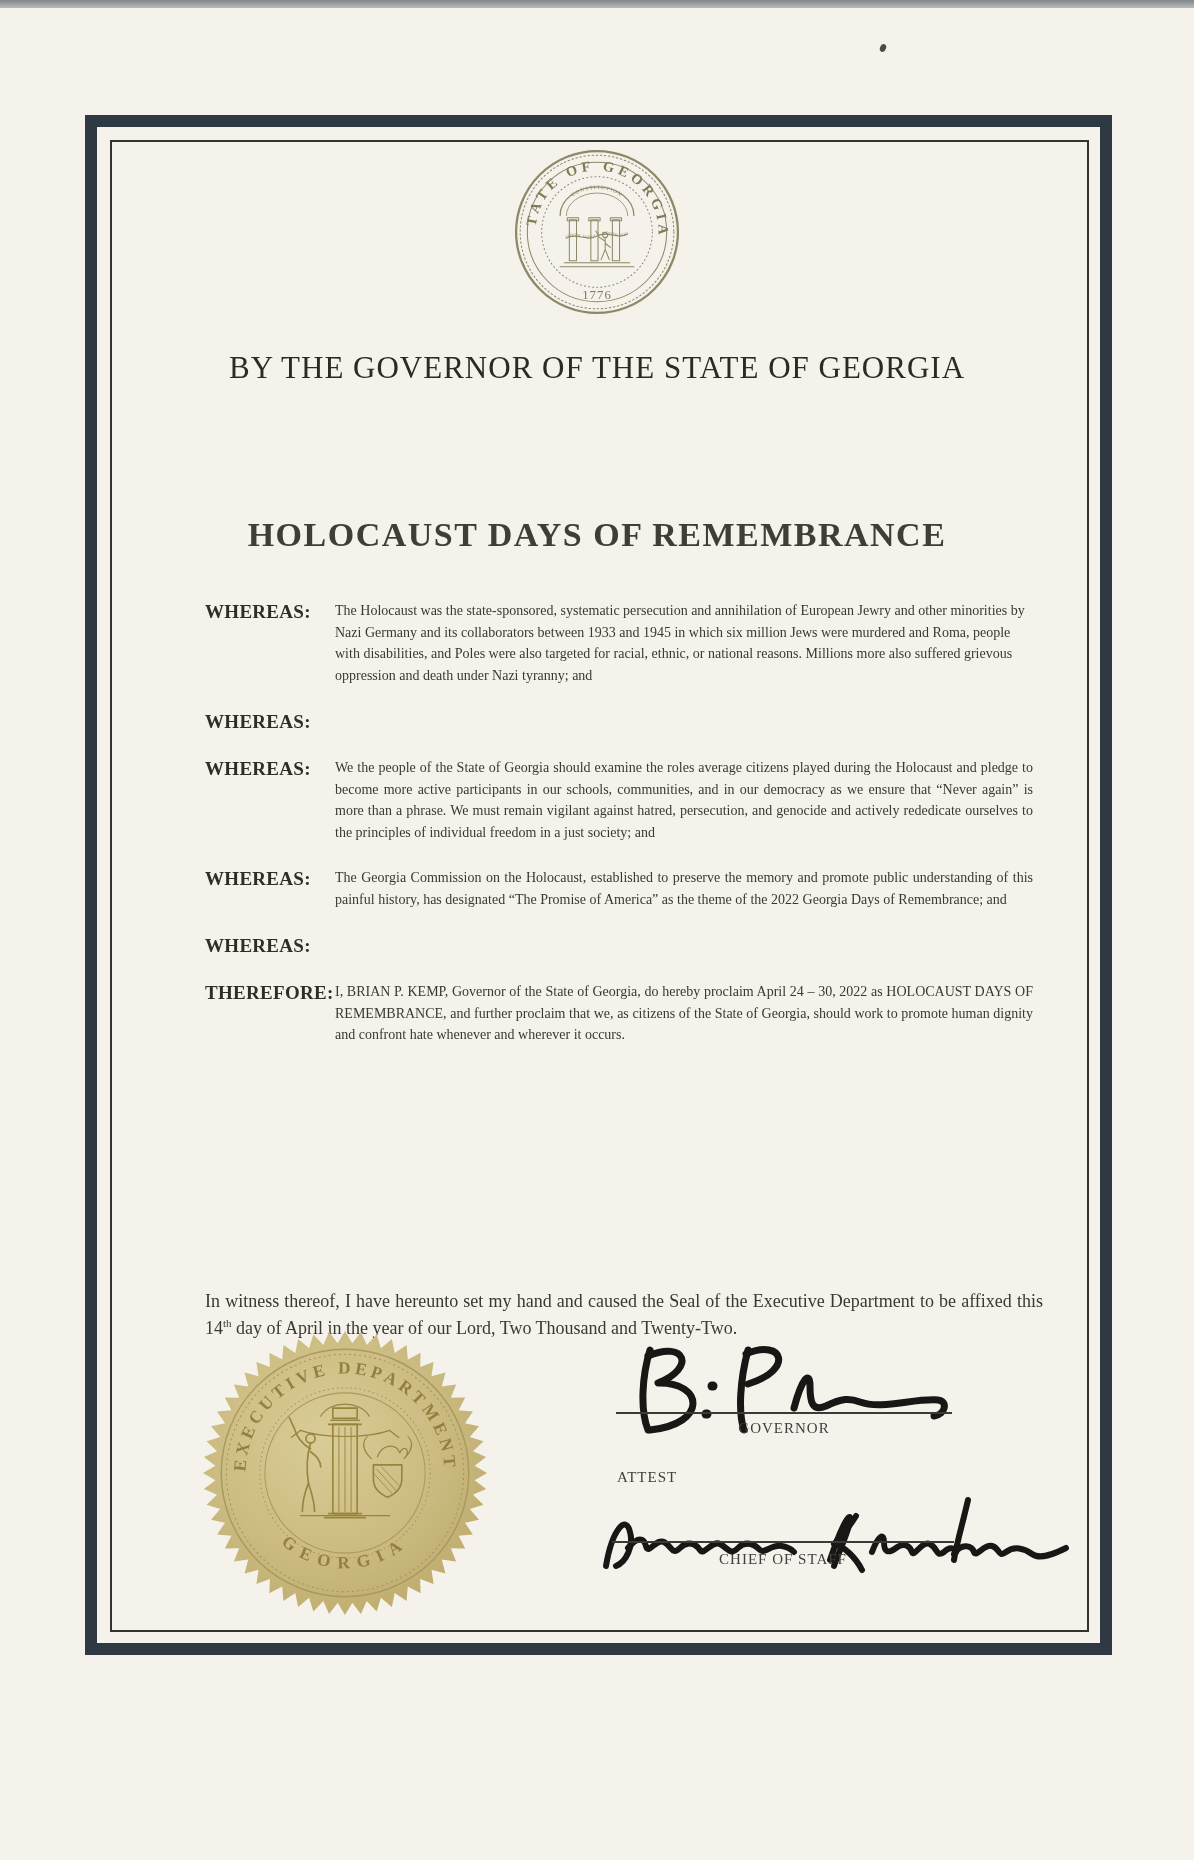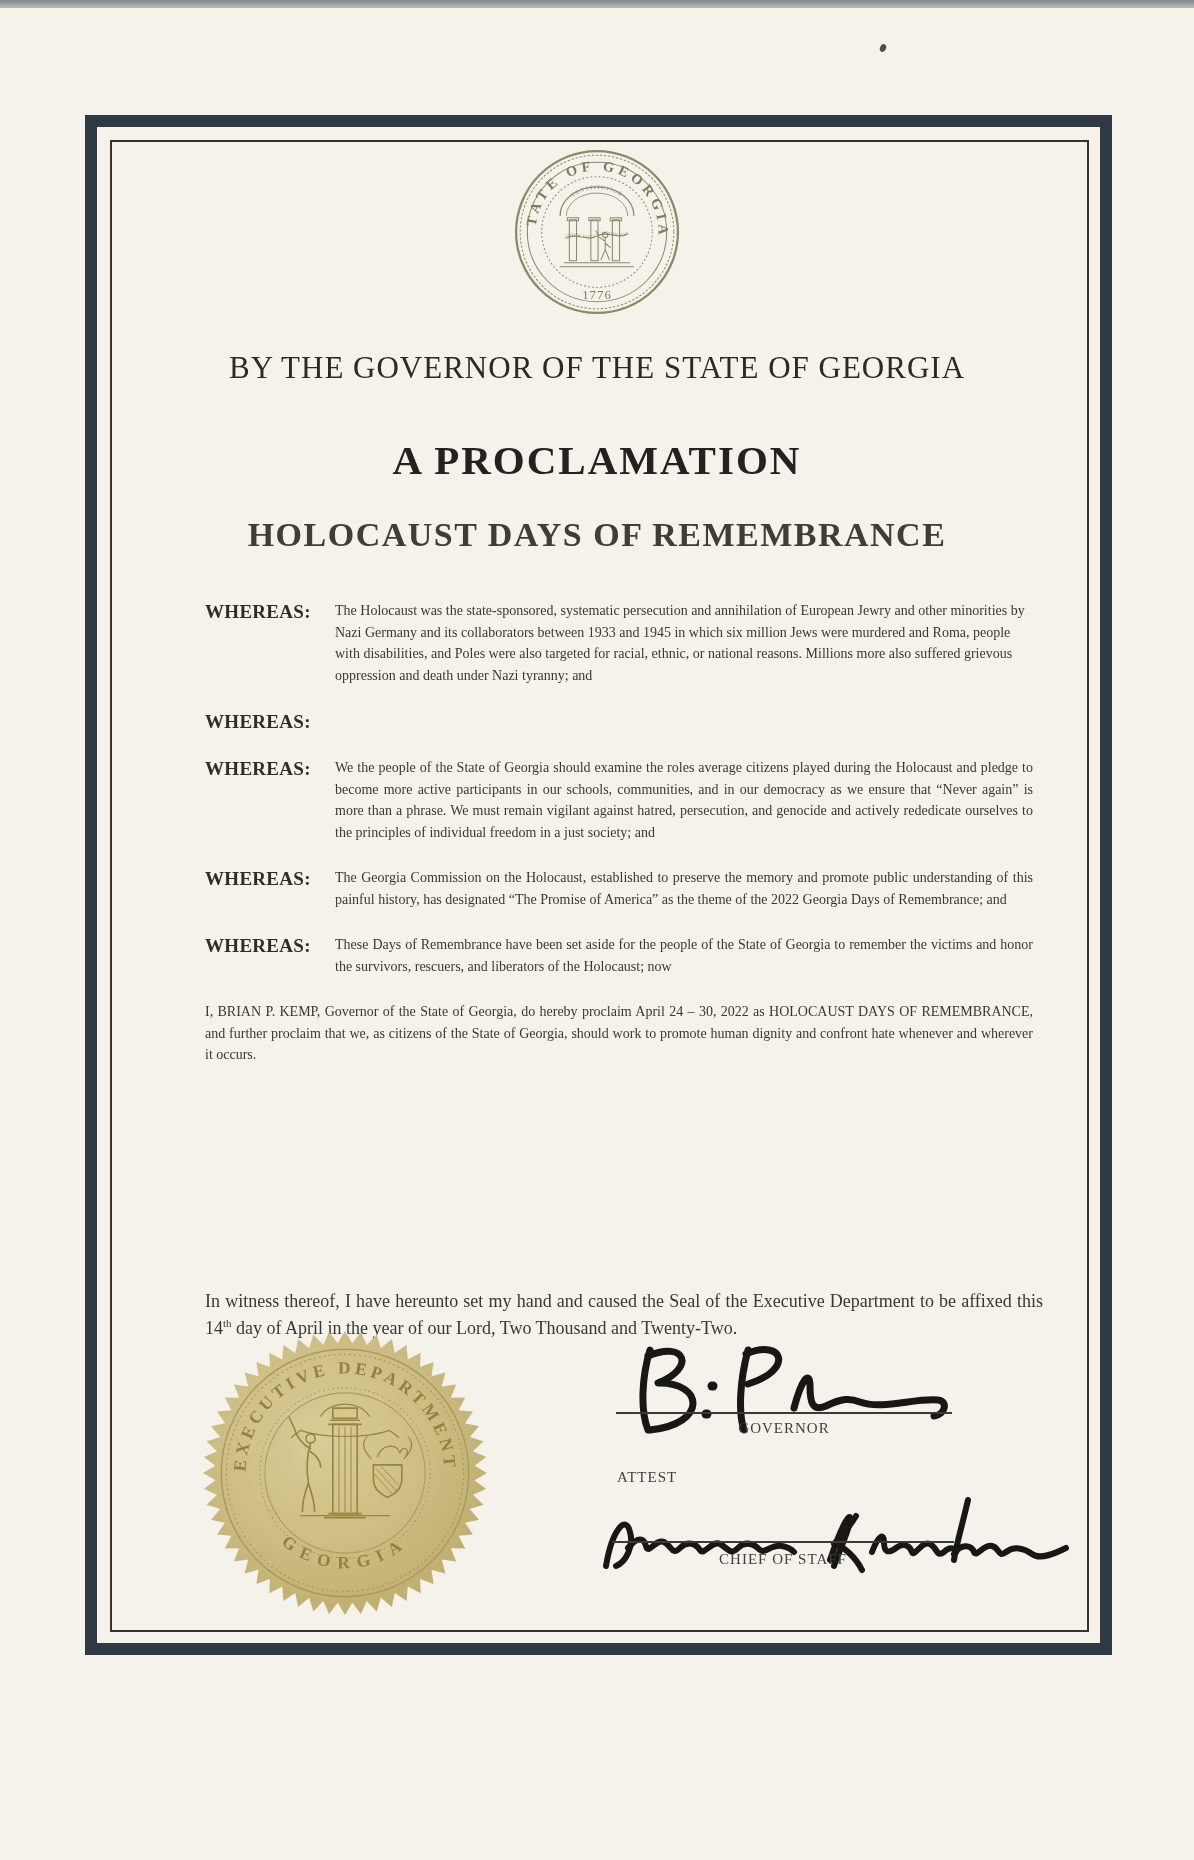--- a/index.html
+++ b/index.html
@@ -91,44 +91,43 @@
       <g class="seal-line" stroke-width="1">
         <circle cx="90" cy="85" r="2.5"></circle>
         <path d="M90,88 V99 M90,91 L84,87 M84,87 l-3,-6 M90,93 l5,4 M90,99 l-4,10 M90,99 l4,10"></path>
         <path d="M50,112 h64 M46,116 h72"></path>
       </g>
     </g>
     <text x="82" y="147" font-size="12.5" letter-spacing="1" fill="#7f7a57" text-anchor="middle">1776</text>
   </svg>
 
   <div class="hdr page-header">BY THE GOVERNOR OF THE STATE OF GEORGIA</div>
-  <div class="hdr doc-title">A PROCLAMATION</div>
   <div class="hdr doc-subtitle">HOLOCAUST DAYS OF REMEMBRANCE</div>
 
   <div class="clauses">
     <div class="clause">
       <div class="clause-label">WHEREAS:</div>
       <div class="clause-text">The Holocaust was the state-sponsored, systematic persecution and annihilation of European Jewry and other minorities by Nazi Germany and its collaborators between 1933 and 1945 in which six million Jews were murdered and Roma, people with disabilities, and Poles were also targeted for racial, ethnic, or national reasons. Millions more also suffered grievous oppression and death under Nazi tyranny; and</div>
     </div>
     <div class="clause">
       <div class="clause-label">WHEREAS:</div>
     </div>
     <div class="clause">
       <div class="clause-label">WHEREAS:</div>
       <div class="clause-text">We the people of the State of Georgia should examine the roles average citizens played during the Holocaust and pledge to become more active participants in our schools, communities, and in our democracy as we ensure that “Never again” is more than a phrase. We must remain vigilant against hatred, persecution, and genocide and actively rededicate ourselves to the principles of individual freedom in a just society; and</div>
     </div>
     <div class="clause">
       <div class="clause-label">WHEREAS:</div>
       <div class="clause-text">The Georgia Commission on the Holocaust, established to preserve the memory and promote public understanding of this painful history, has designated “The Promise of America” as the theme of the 2022 Georgia Days of Remembrance; and</div>
     </div>
     <div class="clause">
       <div class="clause-label">WHEREAS:</div>
-      <div class="clause-text">These Days of Remembrance have been set aside for the people of the State of Georgia to remember the victims and honor the survivors, rescuers, and liberators of the Holocaust; now</div>
-    </div>
-    <div class="clause">
+    </div>
+    <div class="clause">
+      <div class="clause-label">THEREFORE:</div>
       <div class="clause-text">I, BRIAN P. KEMP, Governor of the State of Georgia, do hereby proclaim April 24 – 30, 2022 as HOLOCAUST DAYS OF REMEMBRANCE, and further proclaim that we, as citizens of the State of Georgia, should work to promote human dignity and confront hate whenever and wherever it occurs.</div>
     </div>
   </div>
 
   <p class="witness"><span>In witness thereof, I have hereunto set my hand and caused the Seal of the Executive Department to be affixed this 14</span><sup>th</sup><span> day of April in the year of our Lord, Two Thousand and Twenty-Two.</span></p>
 
   <svg class="gold-seal" viewBox="0 0 280 280">
     <defs>
       <radialGradient id="goldg" cx="42%" cy="38%" r="72%">
         <stop offset="0%" stop-color="#dacc97"></stop>

